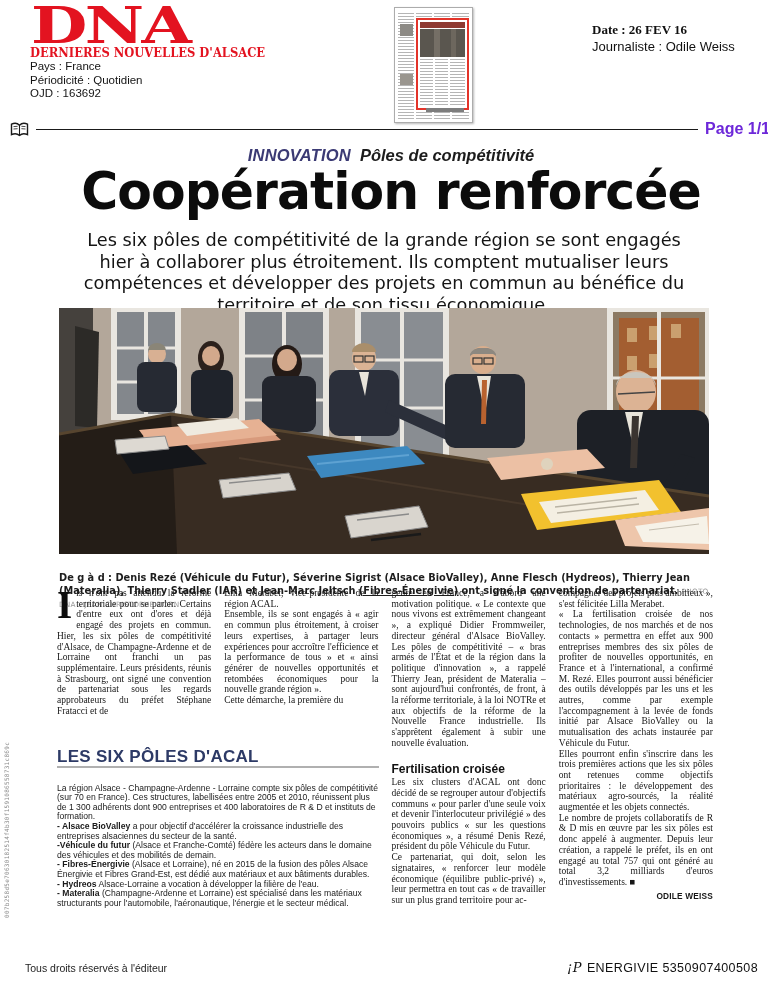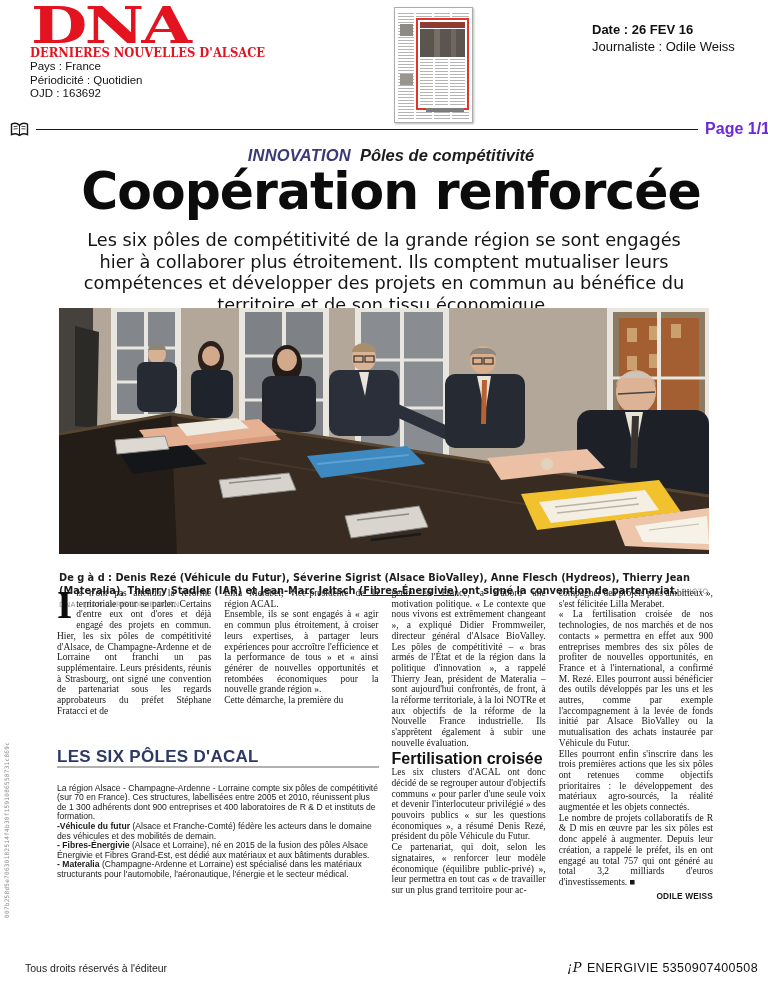--- a/index.html
+++ b/index.html
@@ -30,21 +30,21 @@
   .th-photo{height:28px;margin:0 2px;background:#5a564f;
          background-image:linear-gradient(90deg,transparent 0 30%,#756f66 30% 45%,transparent 45% 70%,#6d675e 70% 80%,transparent 80%);}
   .th-lines{flex:1;margin:2px;
      background-image:
        linear-gradient(to right, transparent 0 13px,#fff 13px 15px,transparent 15px 28px,#fff 28px 30px,transparent 30px 100%),
        repeating-linear-gradient(to bottom,#b5b5b5 0 1px,transparent 1px 3px);}
   .thumb-subhead{position:absolute;right:8px;bottom:10px;width:38px;height:4px;background:#7d7d7d;}
 
   
   .meta{position:absolute;left:592px;top:21px;font-size:13px;line-height:17px;}
-  .meta-date{font-weight:bold;}
+  .meta-date{font-weight:bold;font-family:Liberation Serif, serif;}
 
   
   .rule-row{position:absolute;left:10px;right:12px;top:119px;height:20px;
             display:flex;align-items:center;gap:7px;}
   .rule{flex:1;border-top:1.6px solid #1a1a1a;}
   .page-indicator{font-weight:bold;font-size:16px;color:#6d28d9;}
 
   
   .kicker{position:absolute;left:0;right:0;top:146px;text-align:center;font-size:16.5px;font-style:italic;}
   .kicker .section{font-weight:bold;color:#3b3a74;letter-spacing:.2px;}
@@ -68,22 +68,22 @@
   
   .body-grid{position:absolute;left:57px;top:588px;width:656px;display:grid;
         grid-template-columns:repeat(4,1fr);grid-template-rows:150px auto;column-gap:13px;
         font-family:"Liberation Serif",serif;font-size:9.5px;line-height:10.7px;color:#161616;
         text-align:justify;}
   .body-grid p{margin:0;}
   .bcol1{grid-area:1/1;} .bcol2{grid-area:1/2;}
   .bcol3{grid-column:3;grid-row:1/3;} .bcol4{grid-column:4;grid-row:1/3;}
   .dropcap{float:left;font-family:"Liberation Serif",serif;font-weight:bold;
         font-size:39px;line-height:32px;margin:1px 4px 0 0;color:#0c0c0c;}
-  .subhead{font-family:"Liberation Sans",sans-serif;font-weight:bold;font-size:16px;
-        margin:5px 0 3px !important;text-align:left;color:#111;}
+  .subhead{font-family:"Liberation Sans",sans-serif;font-weight:bold;font-size:12px;
+        margin:15px 0 3px !important;text-align:left;color:#111;}
   .byline{text-align:right;font-family:"Liberation Sans",sans-serif;font-weight:bold;
         font-size:8.3px;margin-top:3px !important;letter-spacing:.2px;}
 
   
   .sidebox{grid-column:1/3;grid-row:2;margin-top:14px;font-family:"Liberation Sans",sans-serif;
         font-size:8.6px;line-height:9.6px;text-align:left;color:#1a1a1a;}
   .sidebox-title{font-size:17px;font-weight:bold;color:#2d3a66;letter-spacing:.3px;
         padding-bottom:4px;border-bottom:2.5px solid #b0b0b0;margin-bottom:16px;}
   .sidebox p{margin:0;}
   .sidebox .item b{font-weight:bold;}
@@ -270,22 +270,24 @@
       <p>compagner des projets plus ambitieux », s'est félicitée Lilla Merabet.</p>
       <p>« La fertilisation croisée de nos technologies, de nos marchés et de nos contacts » permettra en effet aux 900 entreprises membres des six pôles de profiter de nouvelles opportunités, en France et à l'international, a confirmé M. Rezé. Elles pourront aussi bénéficier des outils développés par les uns et les autres, comme par exemple l'accompagnement à la levée de fonds initié par Alsace BioValley ou la mutualisation des achats instaurée par Véhicule du Futur.</p>
       <p>Elles pourront enfin s'inscrire dans les trois premières actions que les six pôles ont retenues comme objectifs prioritaires : le développement des matériaux agro-sourcés, la réalité augmentée et les objets connectés.</p>
       <p>Le nombre de projets collaboratifs de R &amp; D mis en œuvre par les six pôles est donc appelé à augmenter. Depuis leur création, a rappelé le préfet, ils en ont engagé au total 757 qui ont généré au total 3,2 milliards d'euros d'investissements. ■</p>
       <p class="byline">ODILE WEISS</p>
     </div>
 
     <div class="sidebox">
       <div class="sidebox-title">LES SIX PÔLES D'ACAL</div>
       <p>La région Alsace - Champagne-Ardenne - Lorraine compte six pôles de compétitivité (sur 70 en France). Ces structures, labellisées entre 2005 et 2010, réunissent plus de 1 300 adhérents dont 900 entreprises et 400 laboratoires de R &amp; D et instituts de formation.</p>
+      <p class="item"><b>- Alsace BioValley</b><span> a pour objectif d'accélérer la croissance industrielle des entreprises alsaciennes du secteur de la santé.</span></p>
       <p class="item"><b>-Véhicule du futur</b><span> (Alsace et Franche-Comté) fédère les acteurs dans le domaine des véhicules et des mobilités de demain.</span></p>
       <p class="item"><b>- Fibres-Énergivie</b><span> (Alsace et Lorraine), né en 2015 de la fusion des pôles Alsace Énergivie et Fibres Grand-Est, est dédié aux matériaux et aux bâtiments durables.</span></p>
+      <p class="item"><b>- Hydreos</b><span> Alsace-Lorraine a vocation à développer la filière de l'eau.</span></p>
       <p class="item"><b>- Materalia</b><span> (Champagne-Ardenne et Lorraine) est spécialisé dans les matériaux structurants pour l'automobile, l'aéronautique, l'énergie et le secteur médical.</span></p>
     </div>
   </div>
 
   <div class="footer-rights">Tous droits réservés à l'éditeur</div>
   <div class="footer-ref">
     <span class="agency-mark">¡P</span><span>ENERGIVIE 5350907400508</span>
   </div>
 
   <div class="vhash">007b258d5e70630182514f4b30f1591086558731c869c</div>

